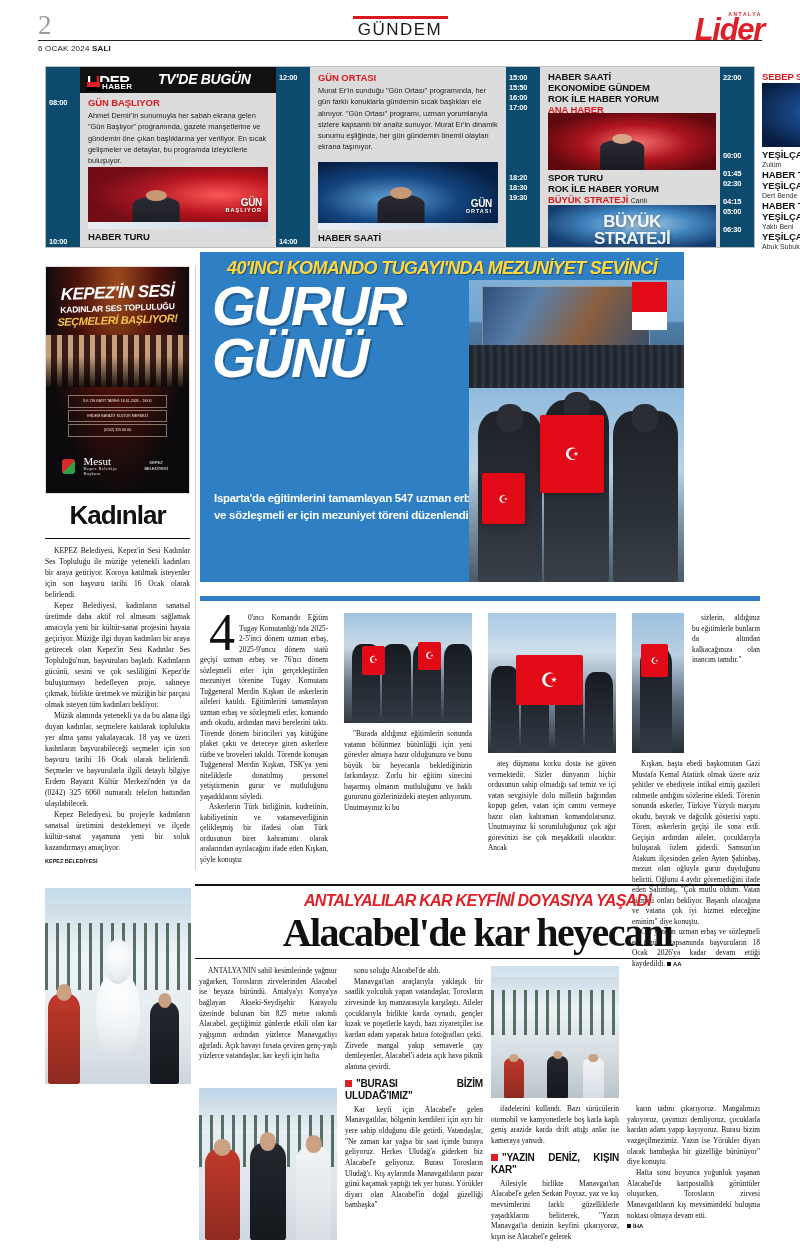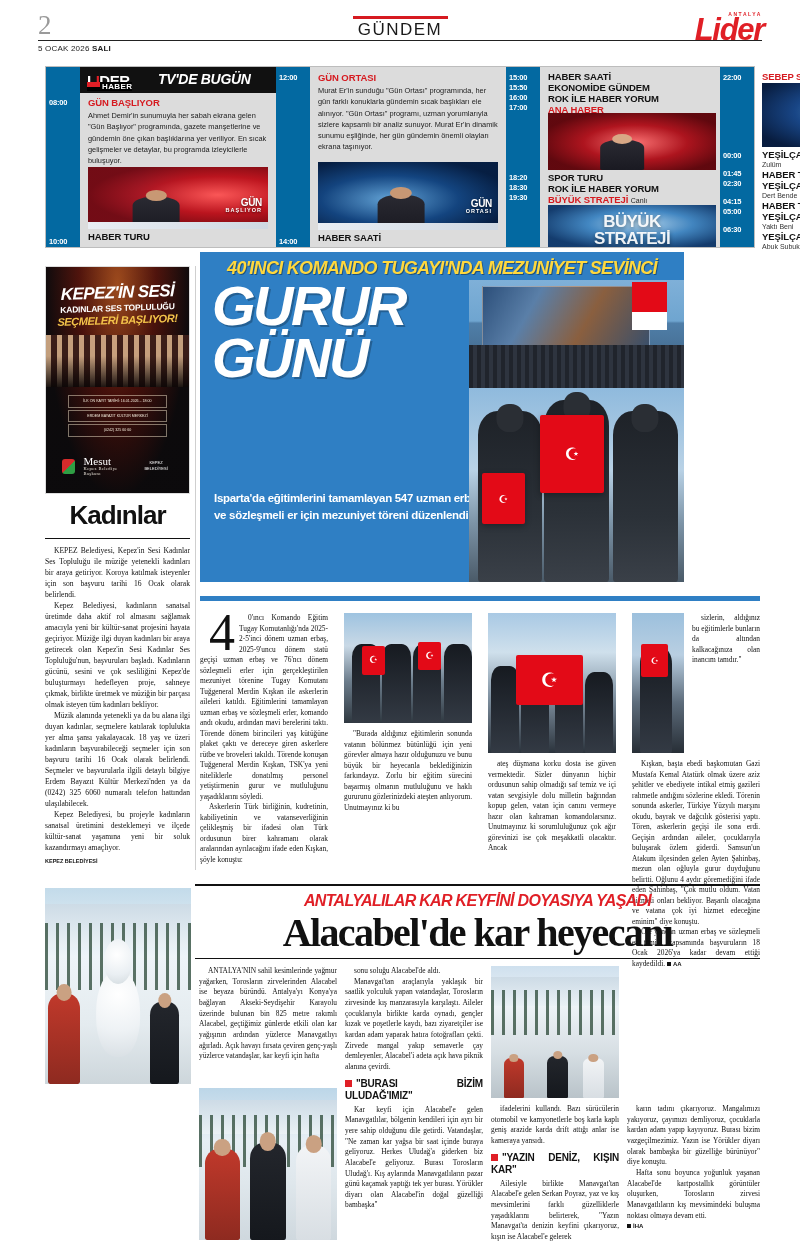--- a/index.html
+++ b/index.html
@@ -41,21 +41,21 @@
     letter-spacing:1.6px; font-weight:700;
   }
 
   
   .tvstrip {
     position:absolute; left:45px; top:66px; width:710px; height:182px;
     background:#dcdcdc; border:1px solid #bdbdbd;
     display:flex;
   }
   .tv-timecol {
-    width:34px; background:#0369a1; color:#fff;
+    width:34px; background:#0c4a6e; color:#fff;
     font-family:"Liberation Sans", sans-serif; font-size:7.5px; font-weight:700;
     position:relative; flex:none;
   }
   .tv-timecol .t { position:absolute; left:3px; letter-spacing:-.2px; }
   .tv-col { position:relative; flex:none; height:100%; }
   .tv-col-1 { width:196px; }
   .tv-col-2 { width:196px; }
   .tv-col-3 { width:180px; }
   .tv-col-4 { width:  162px; }
 
@@ -431,21 +431,21 @@
 <body>
 
 <div class="page">
 
   <div class="masthead">
     <div class="mh-pageno">2</div>
     <div class="mh-rule"></div>
     <div class="mh-section-bar"></div>
     <div class="mh-section">GÜNDEM</div>
     <div class="mh-date">
-      <span>5 OCAK 2026</span>
+      <span>6 OCAK 2024</span>
       <b>SALI</b>
     </div>
     <div class="mh-logo-sub">ANTALYA</div>
     <div class="mh-logo">Lider</div>
   </div>
 
   <div class="tvstrip">
 
     <div class="tv-timecol">
       <div class="t" style="top:31px">08:00</div>

